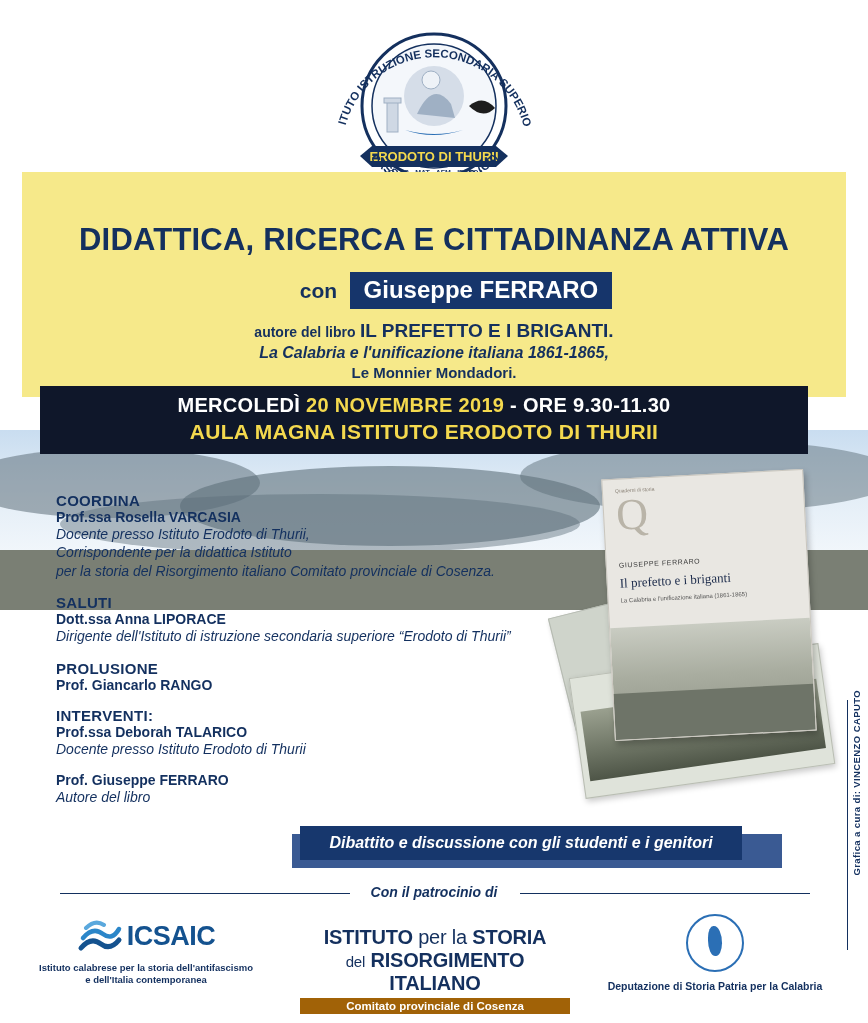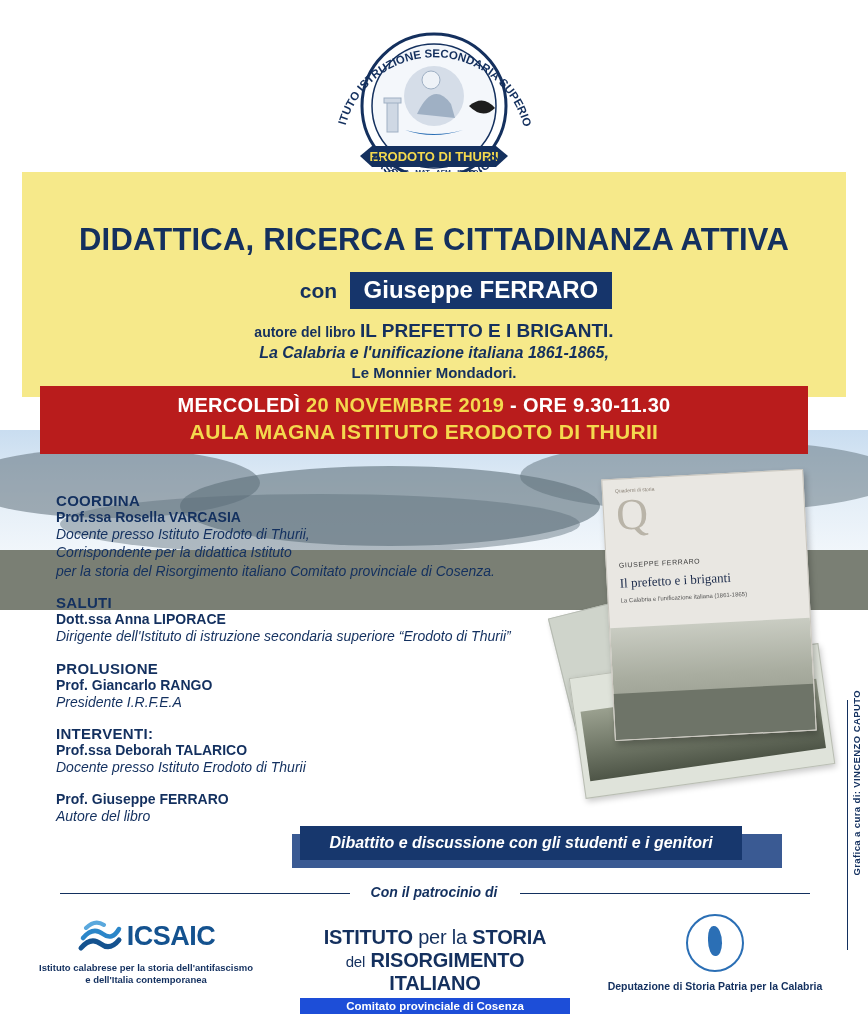--- a/index.html
+++ b/index.html
@@ -54,21 +54,21 @@
     color:#14305e;
   }
   .book-credit .l1{font-size:16px;font-weight:bold;}
   .book-credit .l1 .small{font-size:14px;font-weight:bold;}
   .book-credit .l1 .big{font-size:19px;font-weight:bold;}
   .book-credit .l2{font-size:16px;font-style:italic;font-weight:bold;margin-top:2px;}
   .book-credit .l3{font-size:15px;font-weight:bold;margin-top:2px;}
   
   .date-band{
     position:absolute;left:40px;right:60px;top:386px;height:68px;
-    background:#b91c1c;
+    background:#0f172a;
     color:#ffffff;
     text-align:center;
   }
   .date-band .d1{
     font-size:20px;font-weight:bold;margin-top:8px;letter-spacing:0.3px;
   }
   .date-band .d1 .y{color:#f4d94e;}
   .date-band .d2{
     font-size:21px;font-weight:bold;color:#f4d94e;margin-top:3px;letter-spacing:0.3px;
   }
@@ -170,21 +170,21 @@
   .icsaic .sub{font-size:9.5px;font-weight:bold;margin-top:4px;line-height:1.25;}
   .wave{
     display:inline-block;width:46px;height:40px;vertical-align:middle;margin-right:4px;
   }
   .isri{left:300px;top:14px;width:270px;}
   .isri .l1{font-size:20px;font-weight:bold;color:#14305e;letter-spacing:-.2px;}
   .isri .l1 .thin{font-weight:normal;}
   .isri .l2{font-size:20px;font-weight:bold;color:#14305e;letter-spacing:-.2px;}
   .isri .l2 .thin{font-weight:normal;font-size:15px;}
   .isri .bar{
-    margin-top:3px;background:#1d4ed8;color:#fff;font-size:11.5px;font-weight:bold;
+    margin-top:3px;background:#a16207;color:#fff;font-size:11.5px;font-weight:bold;
     padding:2px 0;
   }
   .dep{left:580px;top:2px;width:270px;}
   .dep .circle{
     width:54px;height:54px;border-radius:50%;border:2px solid #2b6fb5;
     margin:0 auto;background:#ffffff;position:relative;overflow:hidden;
   }
   .dep .circle:after{
     content:"";position:absolute;left:20px;top:10px;width:14px;height:30px;
     background:#2b6fb5;border-radius:40% 60% 45% 55%;
@@ -282,21 +282,20 @@
 per la storia del Risorgimento italiano Comitato provinciale di Cosenza.</div>
     </div>
     <div class="sec">
       <div class="head">SALUTI</div>
       <div class="name">Dott.ssa Anna LIPORACE</div>
       <div class="role" style="white-space:pre-line">Dirigente dell'Istituto di istruzione secondaria superiore “Erodoto di Thurii”</div>
     </div>
     <div class="sec">
       <div class="head">PROLUSIONE</div>
       <div class="name">Prof. Giancarlo RANGO</div>
-      <div class="role" style="white-space:pre-line">Presidente I.R.F.E.A</div>
     </div>
     <div class="sec">
       <div class="head">INTERVENTI:</div>
       <div class="name">Prof.ssa Deborah TALARICO</div>
       <div class="role" style="white-space:pre-line">Docente presso Istituto Erodoto di Thurii</div>
     </div>
     <div class="sec">
       <div class="name">Prof. Giuseppe FERRARO</div>
       <div class="role" style="white-space:pre-line">Autore del libro</div>
     </div>

